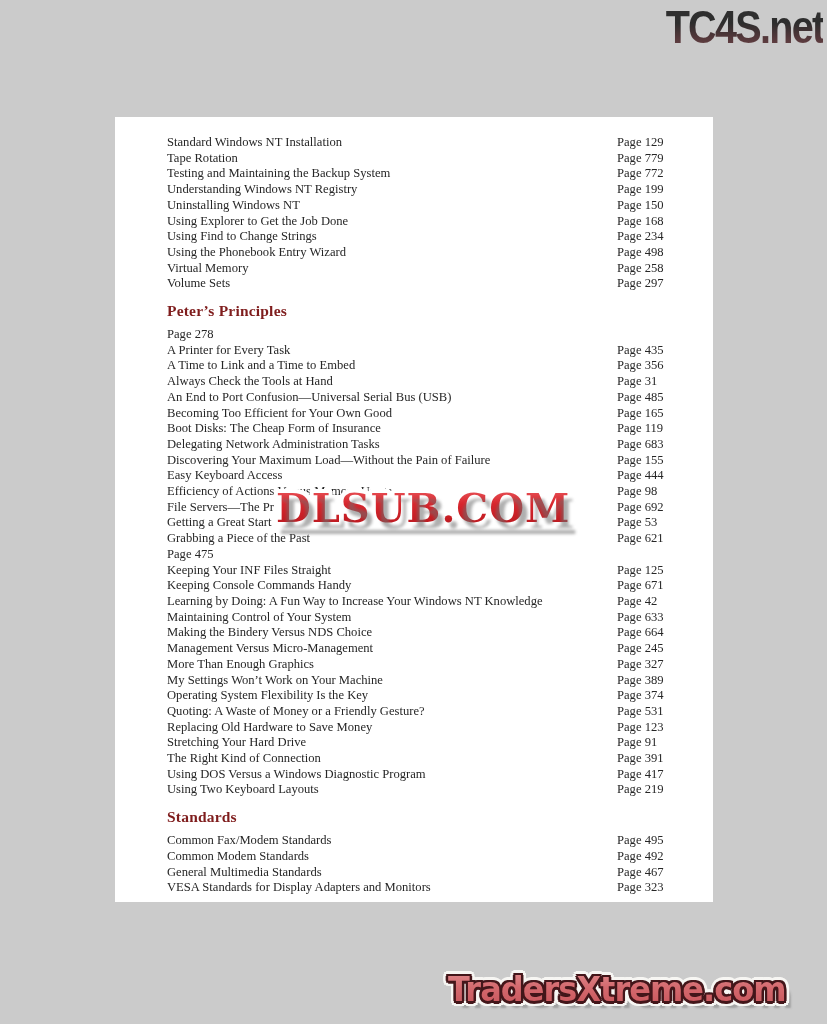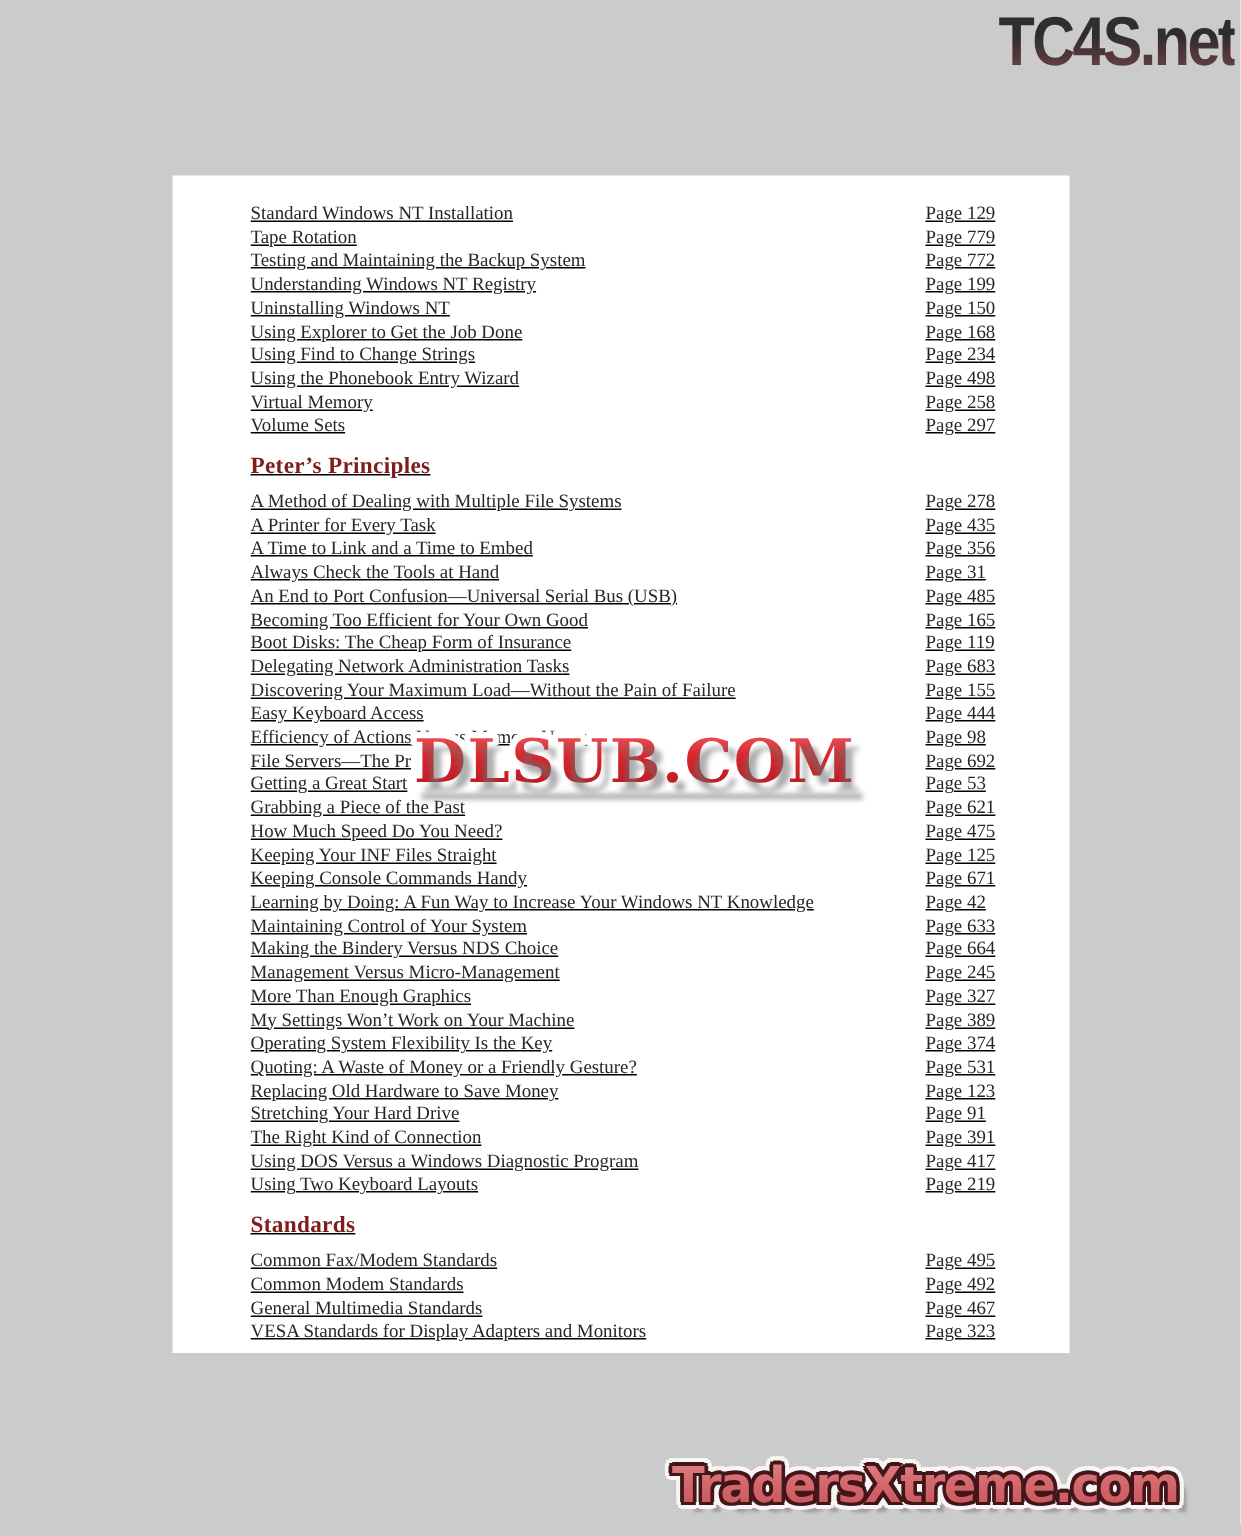--- a/index.html
+++ b/index.html
@@ -9,21 +9,21 @@
     font-family:"Liberation Serif",serif;
   }
   
   .sheet{
     position:absolute;left:115px;top:117px;width:598px;height:785px;
     background:#ffffff;
   }
   .toc{
     position:absolute;left:52px;top:18px;right:0;
   }
-  .toc-section{margin:0;text-decoration:underline;}
+  .toc-section{margin:0;}
   .sec-heading{
     font-size:15.5px;font-weight:bold;color:#7f1d1d;
     margin:9px 0 7px 0;line-height:19px;
     font-family:"Liberation Serif",serif;letter-spacing:0.2px;
   }
   .row{
     display:flex;align-items:baseline;
     line-height:15.7px;font-size:12.6px;color:#262626;
   }
   .row .t{
@@ -155,21 +155,20 @@
     <span class="t">Volume Sets</span>
     <span class="p">Page 297</span>
   </div>
 </div>
   </div>
 
   <div class="toc-section">
     <div class="sec-heading">Peter’s Principles</div>
     <div class="entries">
   <div class="row">
-    <span class="t">A Method of Dealing with Multiple File Systems</span>
     <span class="p">Page 278</span>
   </div>
 
   <div class="row">
     <span class="t">A Printer for Every Task</span>
     <span class="p">Page 435</span>
   </div>
 
   <div class="row">
     <span class="t">A Time to Link and a Time to Embed</span>
@@ -225,21 +224,20 @@
     <span class="t">Getting a Great Start</span>
     <span class="p">Page 53</span>
   </div>
 
   <div class="row">
     <span class="t">Grabbing a Piece of the Past</span>
     <span class="p">Page 621</span>
   </div>
 
   <div class="row">
-    <span class="t">How Much Speed Do You Need?</span>
     <span class="p">Page 475</span>
   </div>
 
   <div class="row">
     <span class="t">Keeping Your INF Files Straight</span>
     <span class="p">Page 125</span>
   </div>
 
   <div class="row">
     <span class="t">Keeping Console Commands Handy</span>

